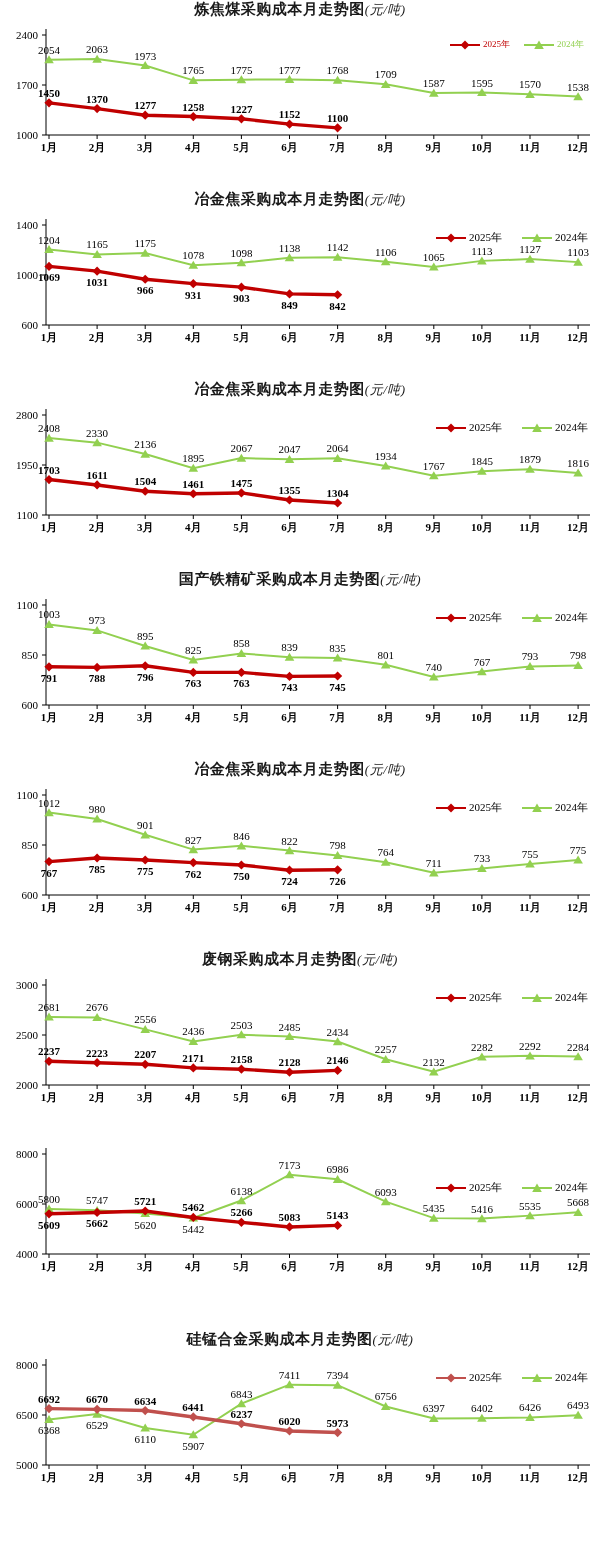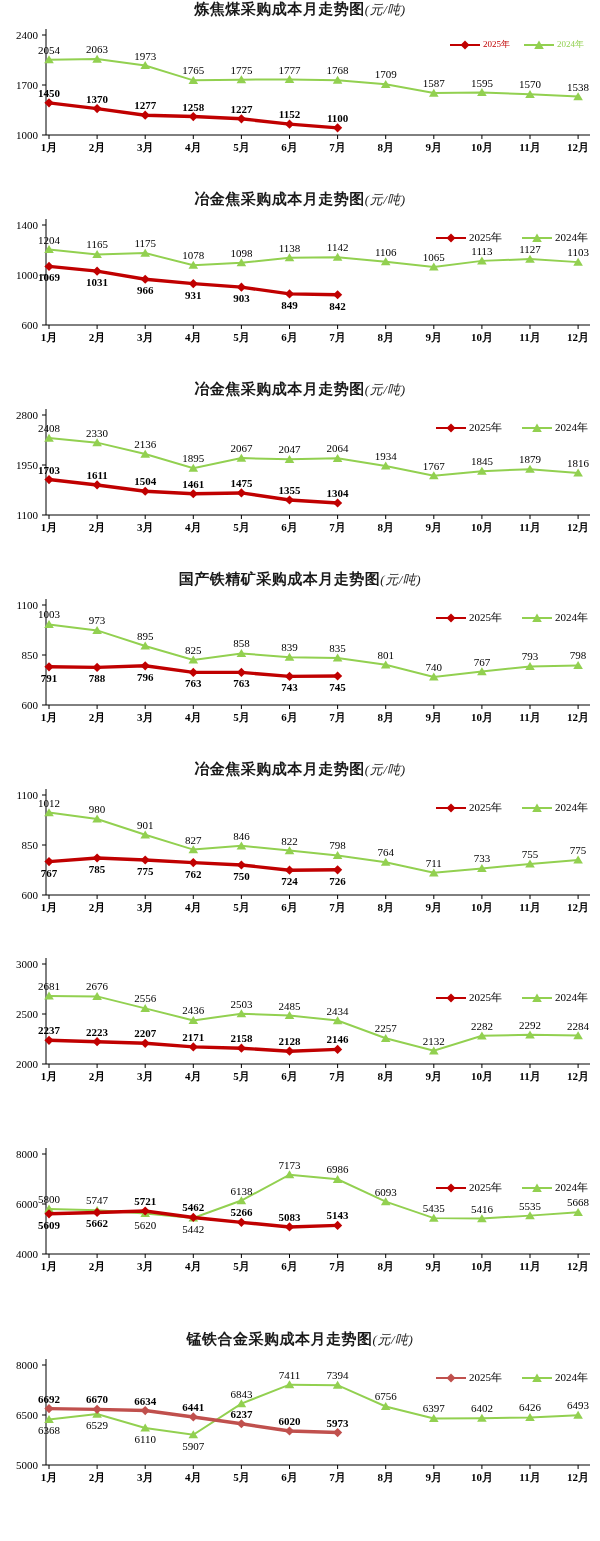--- a/index.html
+++ b/index.html
@@ -528,20 +528,21 @@
         <text x="241.4" y="99" text-anchor="middle" class="dlabel bold">750</text>
         <path d="M289.5 84.60000000000001L294.1 89.2L289.5 93.8L284.9 89.2Z" fill="#c00000"></path>
         <text x="289.5" y="104.2" text-anchor="middle" class="dlabel bold">724</text>
         <path d="M337.6 84.2L342.20000000000005 88.8L337.6 93.39999999999999L333 88.8Z" fill="#c00000"></path>
         <text x="337.6" y="103.8" text-anchor="middle" class="dlabel bold">726</text>
       </g>
     </svg>
 </section>
 
 <section class="chart-block">
+  <h2 class="chart-title"><span class="t-main">废钢采购成本月走势图</span><span class="t-unit">(元/吨)</span></h2>
   <div class="legend">
     <span class="legend-item">
         <svg class="legend-swatch" width="30" height="10" viewBox="0 0 30 10">
           <line x1="0" y1="5" x2="30" y2="5" style="stroke: rgb(192, 0, 0);"></line>
           <path d="M15 0.5L19.5 5L15 9.5L10.5 5Z" style="fill: rgb(192, 0, 0);"></path>
         </svg>
         <span class="legend-label lbl-2025">2025年</span>
       </span>
     <span class="legend-item">
         <svg class="legend-swatch" width="30" height="10" viewBox="0 0 30 10">
@@ -730,21 +731,21 @@
         <text x="241.4" y="76.35" text-anchor="middle" class="dlabel bold">5266</text>
         <path d="M289.5 82.325L294.1 86.925L289.5 91.52499999999999L284.9 86.925Z" fill="#c00000"></path>
         <text x="289.5" y="80.925" text-anchor="middle" class="dlabel bold">5083</text>
         <path d="M337.6 80.82500000000002L342.20000000000005 85.42500000000001L337.6 90.025L333 85.42500000000001Z" fill="#c00000"></path>
         <text x="337.6" y="79.42500000000001" text-anchor="middle" class="dlabel bold">5143</text>
       </g>
     </svg>
 </section>
 
 <section class="chart-block">
-  <h2 class="chart-title"><span class="t-main">锰铁合金采购成本月走势图</span><span class="t-unit">(元/吨)</span></h2>
+  <h2 class="chart-title"><span class="t-main">硅锰合金采购成本月走势图</span><span class="t-unit">(元/吨)</span></h2>
   <div class="legend">
     <span class="legend-item">
         <svg class="legend-swatch" width="30" height="10" viewBox="0 0 30 10">
           <line x1="0" y1="5" x2="30" y2="5" style="stroke: rgb(192, 80, 77);"></line>
           <path d="M15 0.5L19.5 5L15 9.5L10.5 5Z" style="fill: rgb(192, 80, 77);"></path>
         </svg>
         <span class="legend-label lbl-2025">2025年</span>
       </span>
     <span class="legend-item">
         <svg class="legend-swatch" width="30" height="10" viewBox="0 0 30 10">

